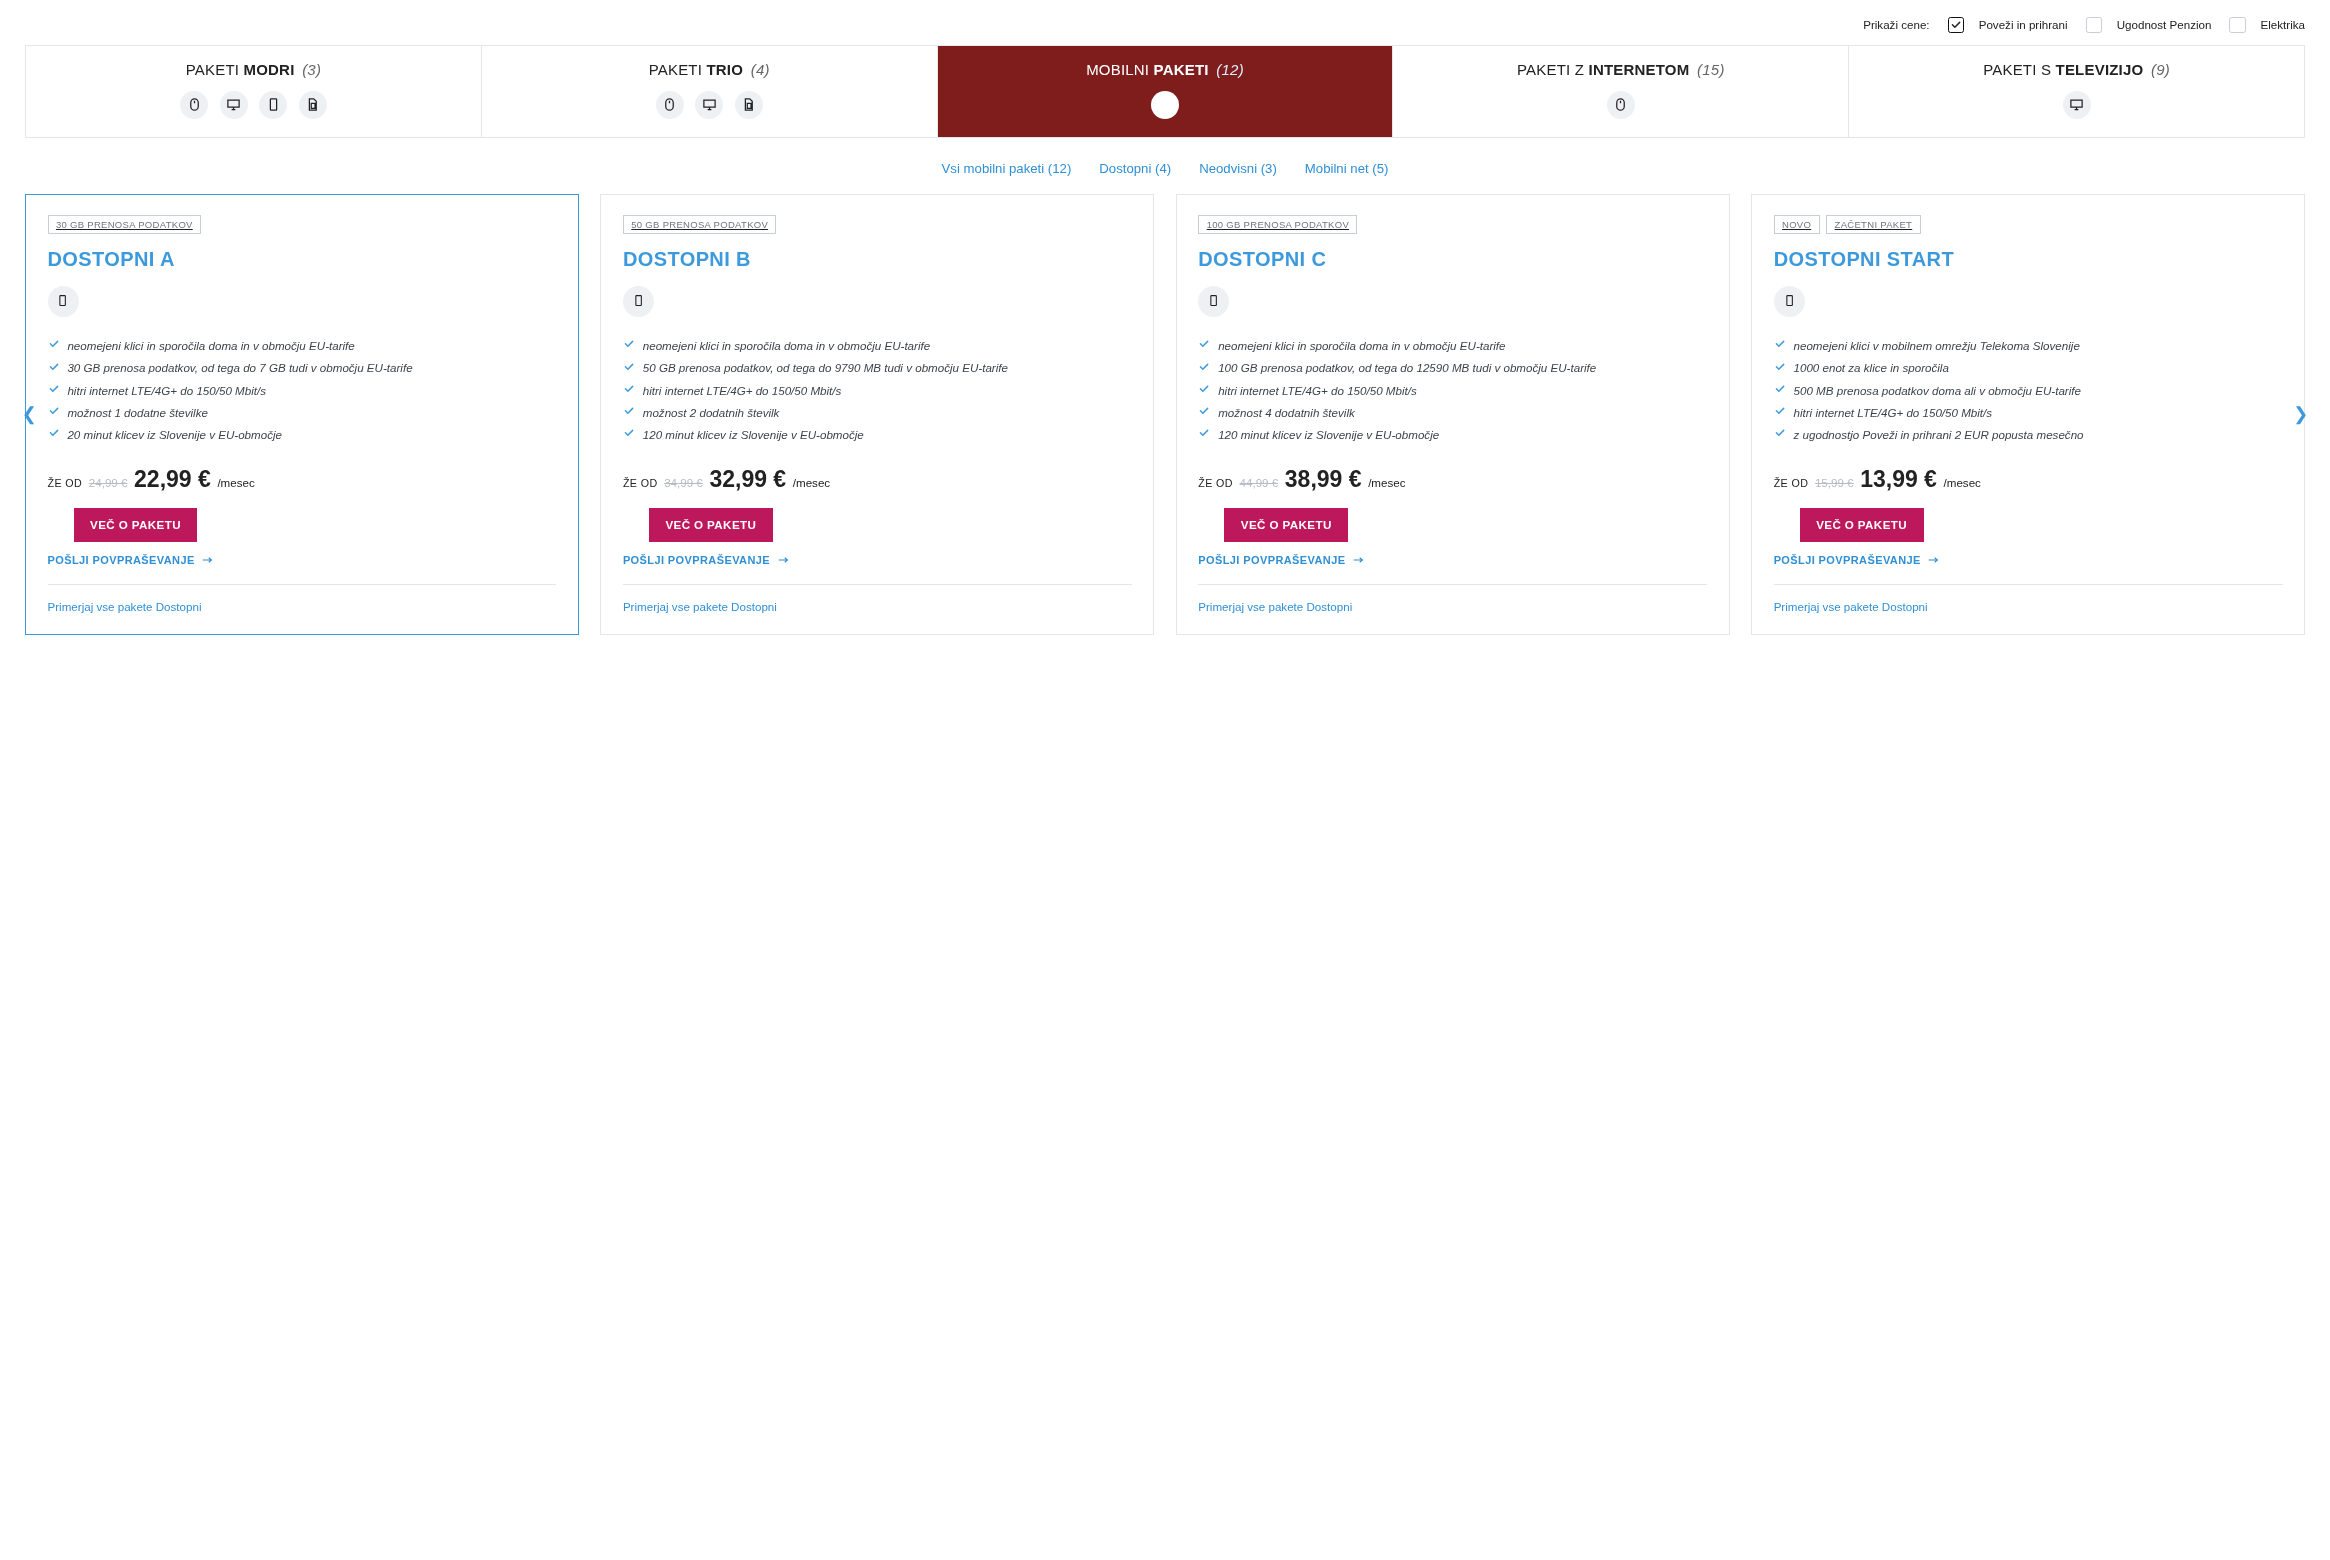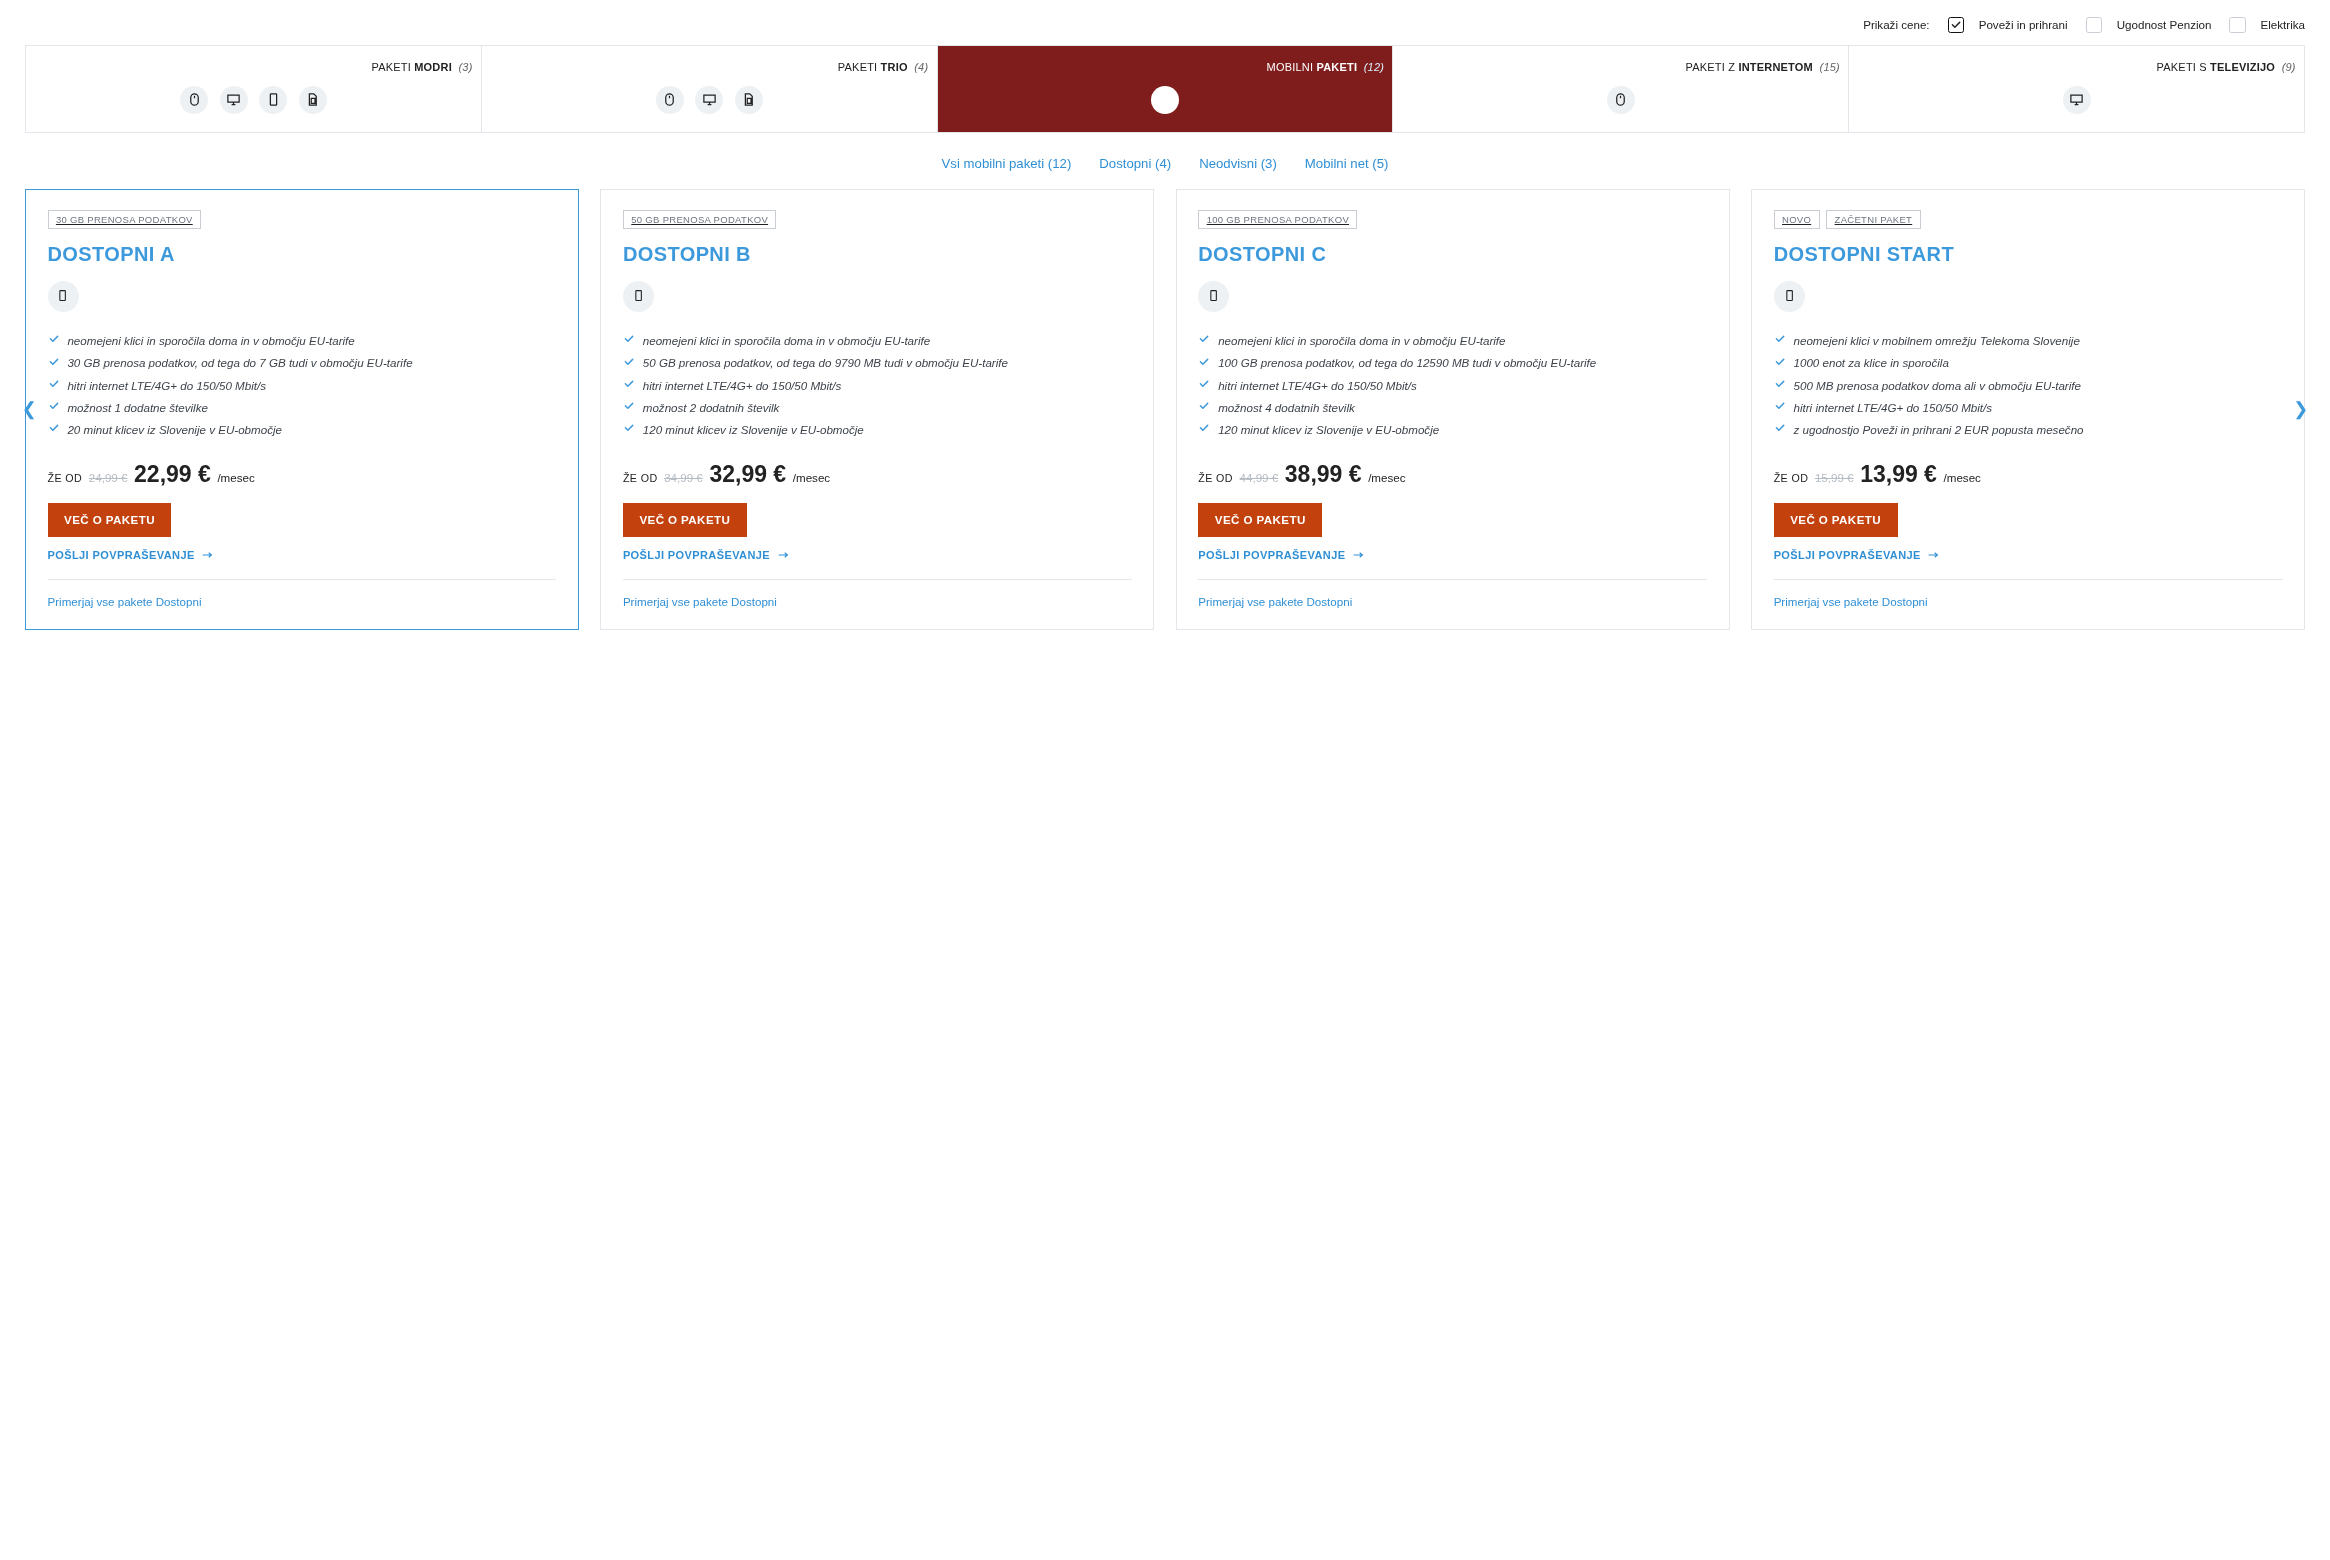--- a/index.html
+++ b/index.html
@@ -12,21 +12,21 @@
   .toggle .box { width: 16.5px; height: 16.5px; border: 1.7px solid #111; border-radius: 2.5px; display: flex; align-items: center; justify-content: center; }
   .toggle.unchecked .box { border-color: #c9ced4; }
   .toggle .box svg { width: 11.6px; height: 11.6px; display: none; }
   .toggle.checked .box svg { display: block; }
   .toggle .txt { font-weight: 400; margin-left: 8px; }
 
   
   .tabs { display: flex; border: 0.8px solid #e3e6ea; }
   .tab { flex: 1; padding: 15px 8.3px 18px; text-align: center; border-right: 0.8px solid #e3e6ea; cursor: pointer; }
   .tab:last-child { border-right: none; }
-  .tab .title { font-size: 11px; letter-spacing: 0.2px; text-align: right; }
+  .tab .title { font-size: 15px; letter-spacing: 0.2px; }
   .tab .title .strong { font-weight: 700; }
   .tab .title .count { font-style: italic; color: #666; margin-left: 3.3px; }
   .tab .icons { display: flex; justify-content: center; gap: 11.6px; margin-top: 13.2px; }
   .tab .ic { width: 28px; height: 28px; border-radius: 50%; background: #eef1f4; display: flex; align-items: center; justify-content: center; }
   .tab.active { background: #7f1d1d; color: #fff; }
   .tab.active .title .count { color: #dbeefb; }
   .tab.active .ic { background: #fff; }
   .ic svg { width: 15px; height: 15px; }
 
   
@@ -55,21 +55,21 @@
   .features li { display: flex; gap: 8.3px; font-size: 11.6px; font-style: italic; color: #3d434b; margin-bottom: 6.6px; line-height: 1.35; }
   .features li .chk { flex: 0 0 auto; color: #3c99dc; }
   .features li .chk svg { width: 11.6px; height: 11.6px; }
 
   .price-row { display: flex; align-items: baseline; gap: 6.6px; margin-bottom: 15px; flex-wrap: wrap; }
   .price-row .lead { font-size: 10.7px; letter-spacing: 0.4px; }
   .price-row .old  { color: #b5bcc4; text-decoration: line-through; font-size: 11.6px; }
   .price-row .amt  { font-size: 23px; font-weight: 800; }
   .price-row .per  { font-size: 11.6px; }
 
-  .btn { background: #c2410c; color: #fff; font-weight: 700; letter-spacing: 0.4px; font-size: 11.6px; padding: 10.7px 16.5px; border: none; cursor: pointer; align-self: flex-start; margin-bottom: 11.6px; }
+  .btn { background: #be185d; color: #fff; font-weight: 700; letter-spacing: 0.4px; font-size: 11.6px; padding: 10.7px 16.5px; border: none; cursor: pointer; align-self: flex-start; margin-bottom: 11.6px; margin-left: 26px; }
 
   .inquiry { color: #2f8fd5; font-size: 11px; font-weight: 700; letter-spacing: 0.4px; text-decoration: none; display: flex; align-items: center; gap: 6.6px; margin-bottom: 18px; }
   .inquiry svg { width: 13.2px; height: 10px; }
 
   .card hr { border: none; border-top: 0.8px solid #e3e6ea; margin-bottom: 15px; }
   .compare { color: #2f8fd5; text-decoration: none; font-size: 11.6px; }
 </style>
 </head>
 <body>
 

